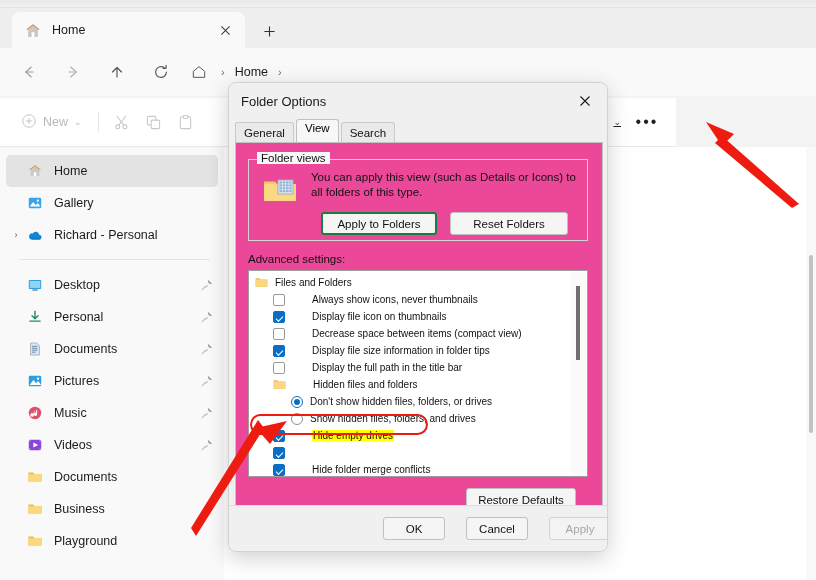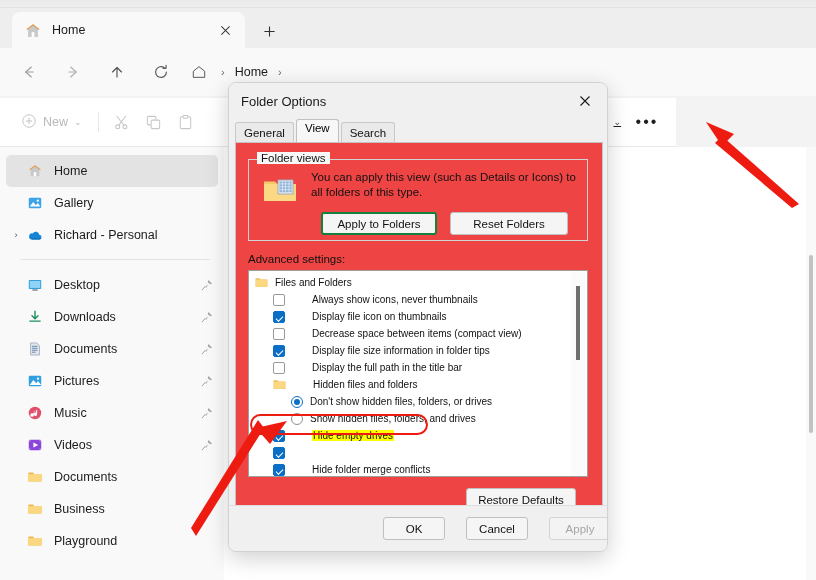--- a/index.html
+++ b/index.html
@@ -178,21 +178,21 @@
   }
   .dlg-tab.active {
     background: #f7f7f7; height: 23px;
     color: #000; border-color: #c0c0c0;
     position: relative; z-index: 3;
     align-items: flex-start; padding-top: 2px;
   }
 
   .dlg-body {
     position: absolute; left: 6px; top: 59px; width: 368px; height: 405px;
-    background: #ef4444;
+    background: #ec4899;
     border: 1px solid #c3c3c3;
     border-top: 1px solid #c3c3c3;
   }
 
   .groupbox {
     position: absolute; left: 12px; top: 16px; width: 340px; height: 82px;
     border: 1px solid #d3d3d3;
   }
   .groupbox-legend {
     position: absolute; left: 8px; top: -8px;
@@ -464,21 +464,21 @@
             </span>
           </div>
           <div class="nav-item">
             <span class="nav-chev"></span>
             <span class="nav-ico">
               <svg viewBox="0 0 18 18" width="16" height="16">
                 <path d="M9 2.6v7.8M5.6 7.6 9 11l3.4-3.4" stroke="#1f8f5f" stroke-width="1.6" fill="none" stroke-linecap="round" stroke-linejoin="round"></path>
                 <path d="M3.2 13.6h11.6" stroke="#1f8f5f" stroke-width="1.6" stroke-linecap="round"></path>
               </svg>
             </span>
-            <span class="nav-label">Downloads</span>
+            <span class="nav-label">Personal</span>
             <span class="pin">
               <svg viewBox="0 0 14 14" width="12" height="12">
                 <path d="M8.6 1.2 12.8 5.4 11 6 9.4 4.4 6 10.2l-1-1L9.6 5 8 3.4z" fill="#9b9b9b"></path>
                 <path d="M4.6 8.8 1.4 12.6" stroke="#9b9b9b" stroke-width="1.1" fill="none" stroke-linecap="round"></path>
               </svg>
             </span>
           </div>
           <div class="nav-item">
             <span class="nav-chev"></span>
             <span class="nav-ico">

